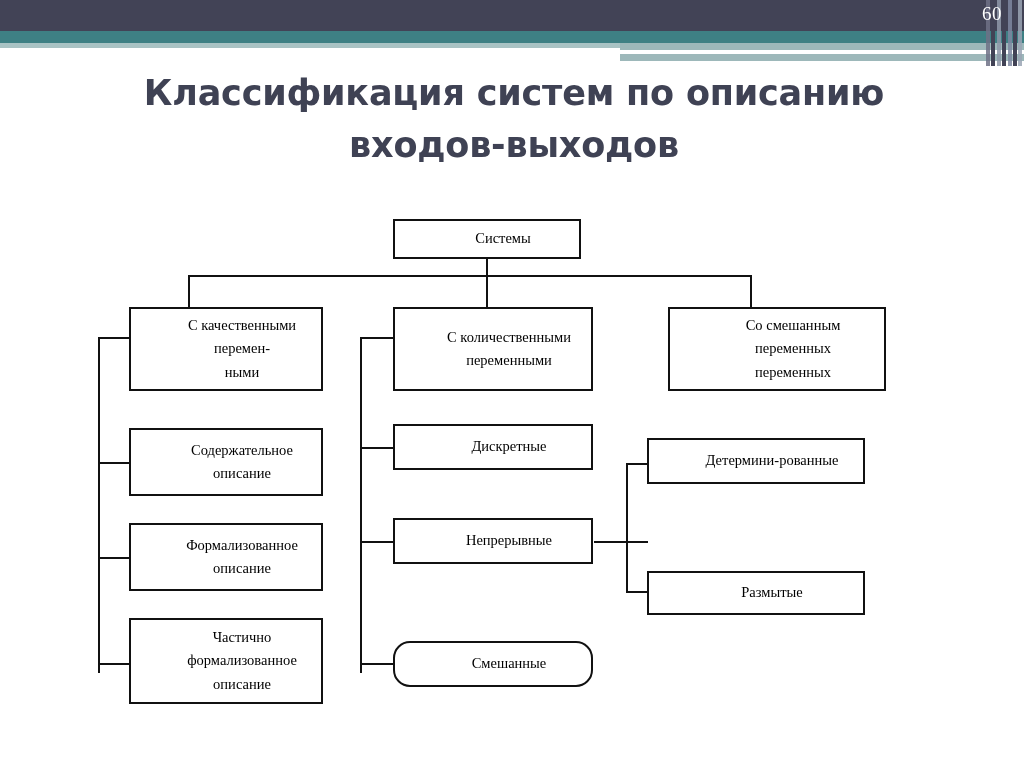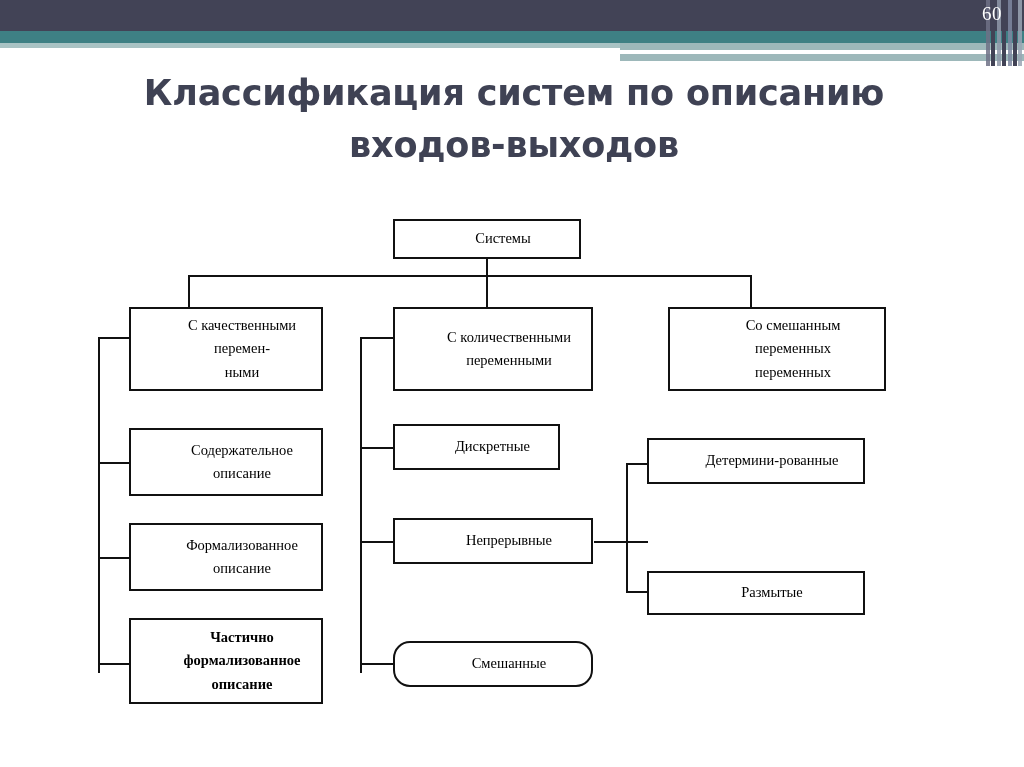--- a/index.html
+++ b/index.html
@@ -220,29 +220,29 @@
       </span>
   </div>
 
   <div class="node" style="left:129px; top:523px; width:194px; height:68px;">
     <span class="node-label">
         <div>Формализованное</div>
         <div>описание</div>
       </span>
   </div>
 
-  <div class="node" style="left:129px; top:618px; width:194px; height:86px;font-weight:bold;">
+  <div class="node" style="left:129px; top:618px; width:194px; height:86px;">
     <span class="node-label">
         <div>Частично</div>
         <div>формализованное</div>
         <div>описание</div>
       </span>
   </div>
 
-  <div class="node" style="left:393px; top:424px; width:167px; height:46px;">
+  <div class="node" style="left:393px; top:424px; width:200px; height:46px;">
     <span class="node-label">
         <div>Дискретные</div>
       </span>
   </div>
 
   <div class="node" style="left:393px; top:518px; width:200px; height:46px;">
     <span class="node-label">
         <div>Непрерывные</div>
       </span>
   </div>

